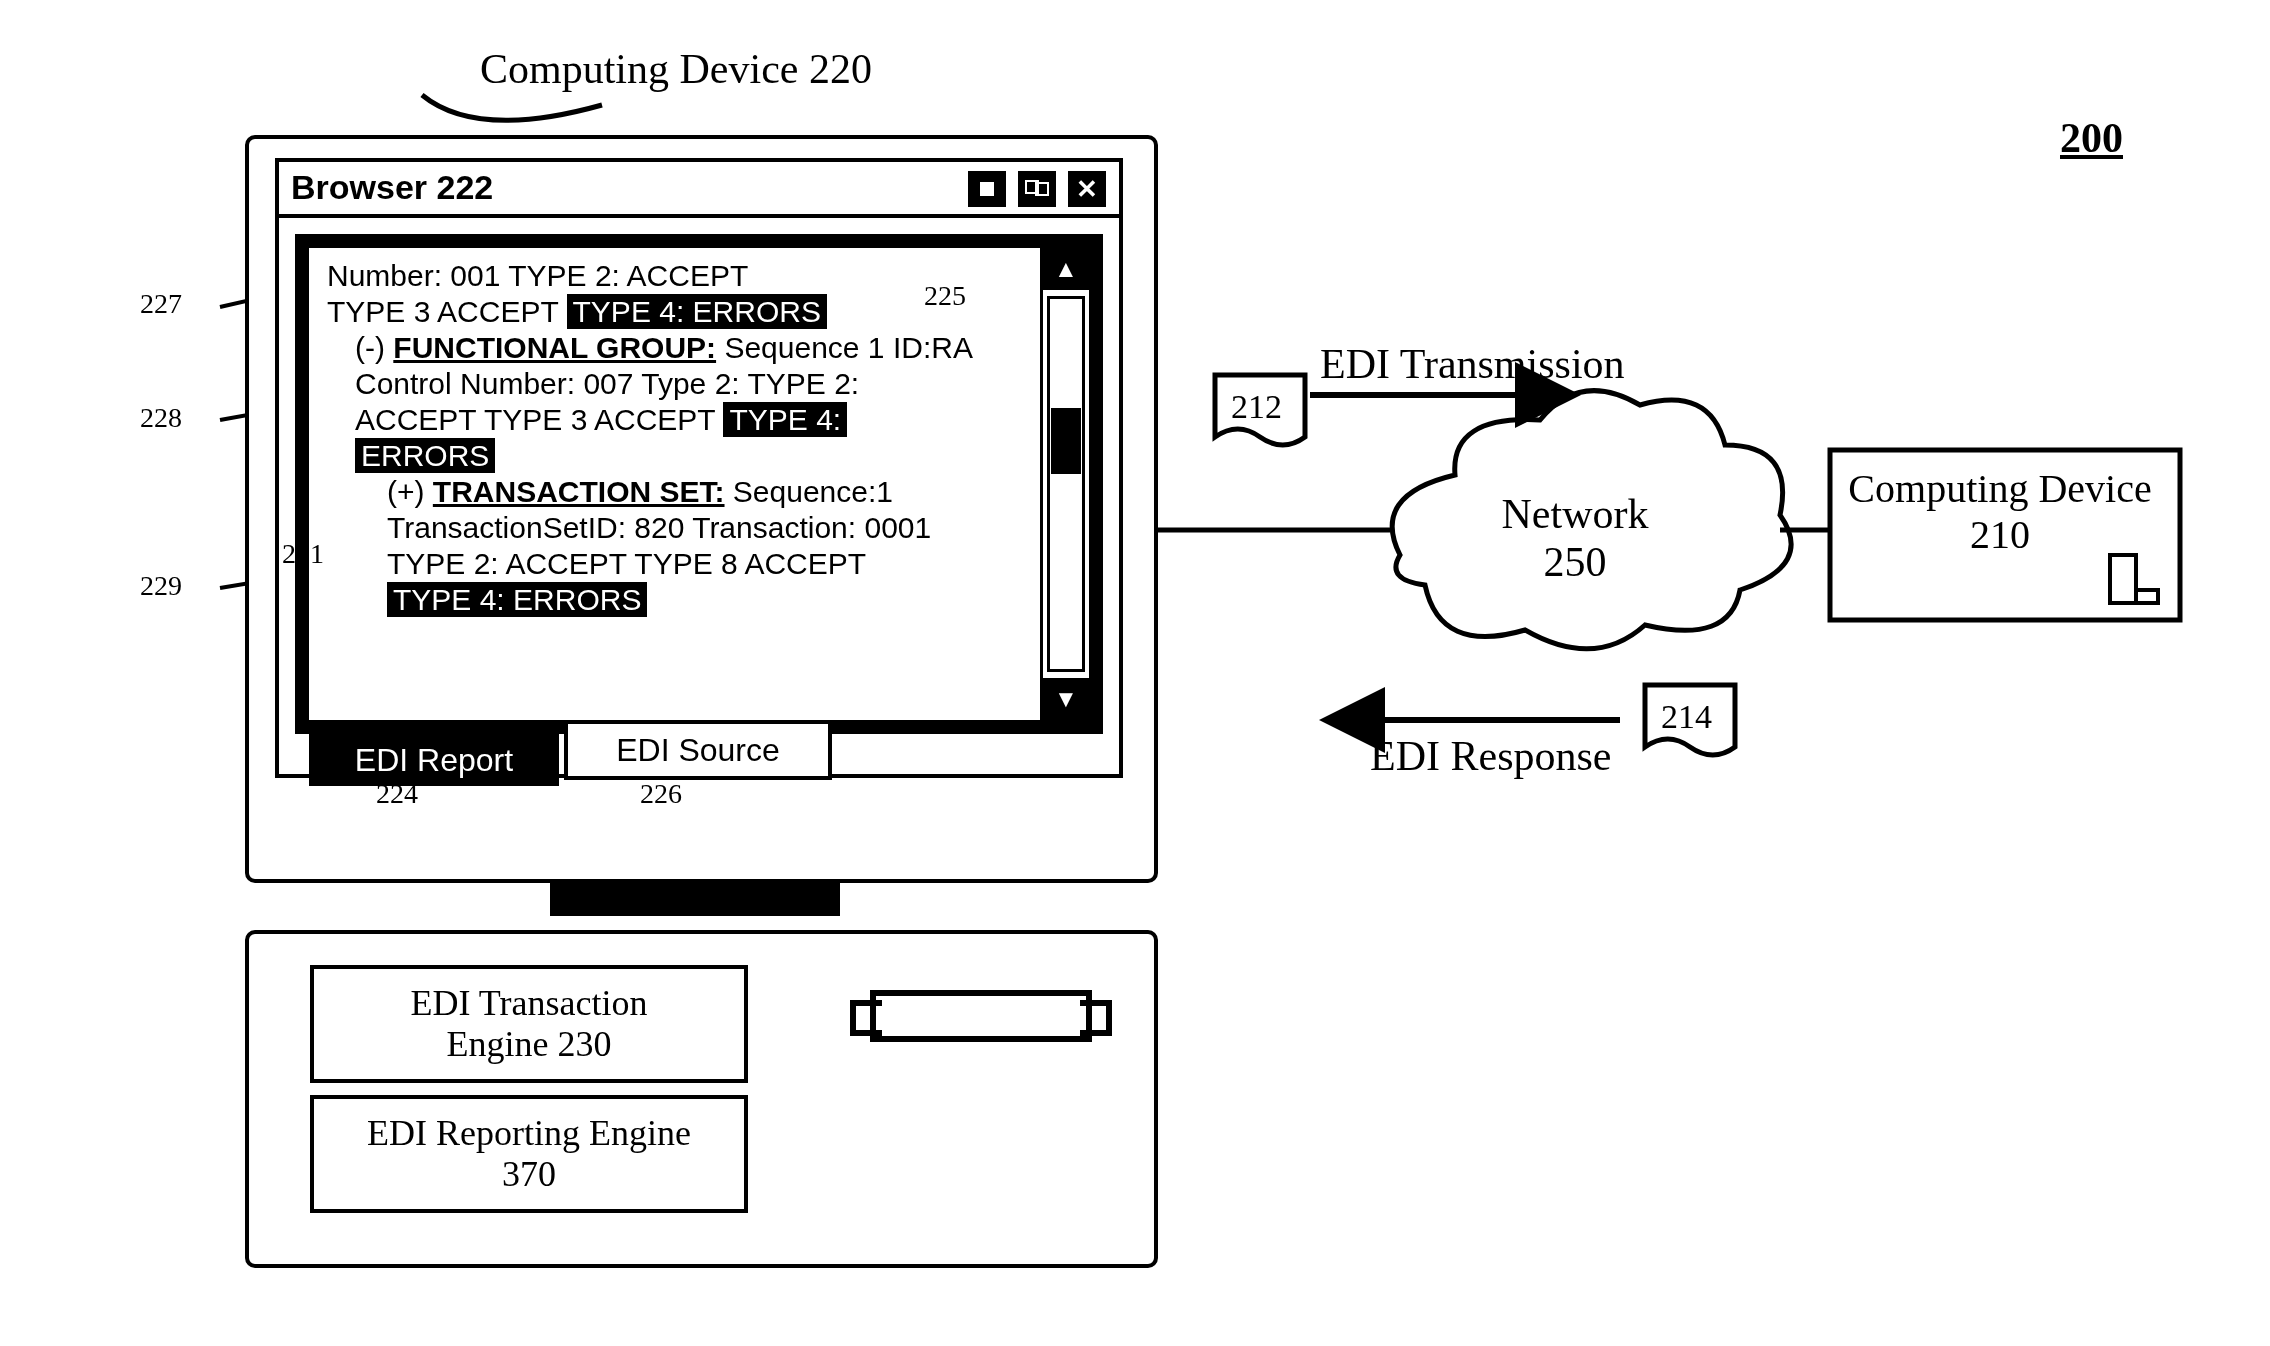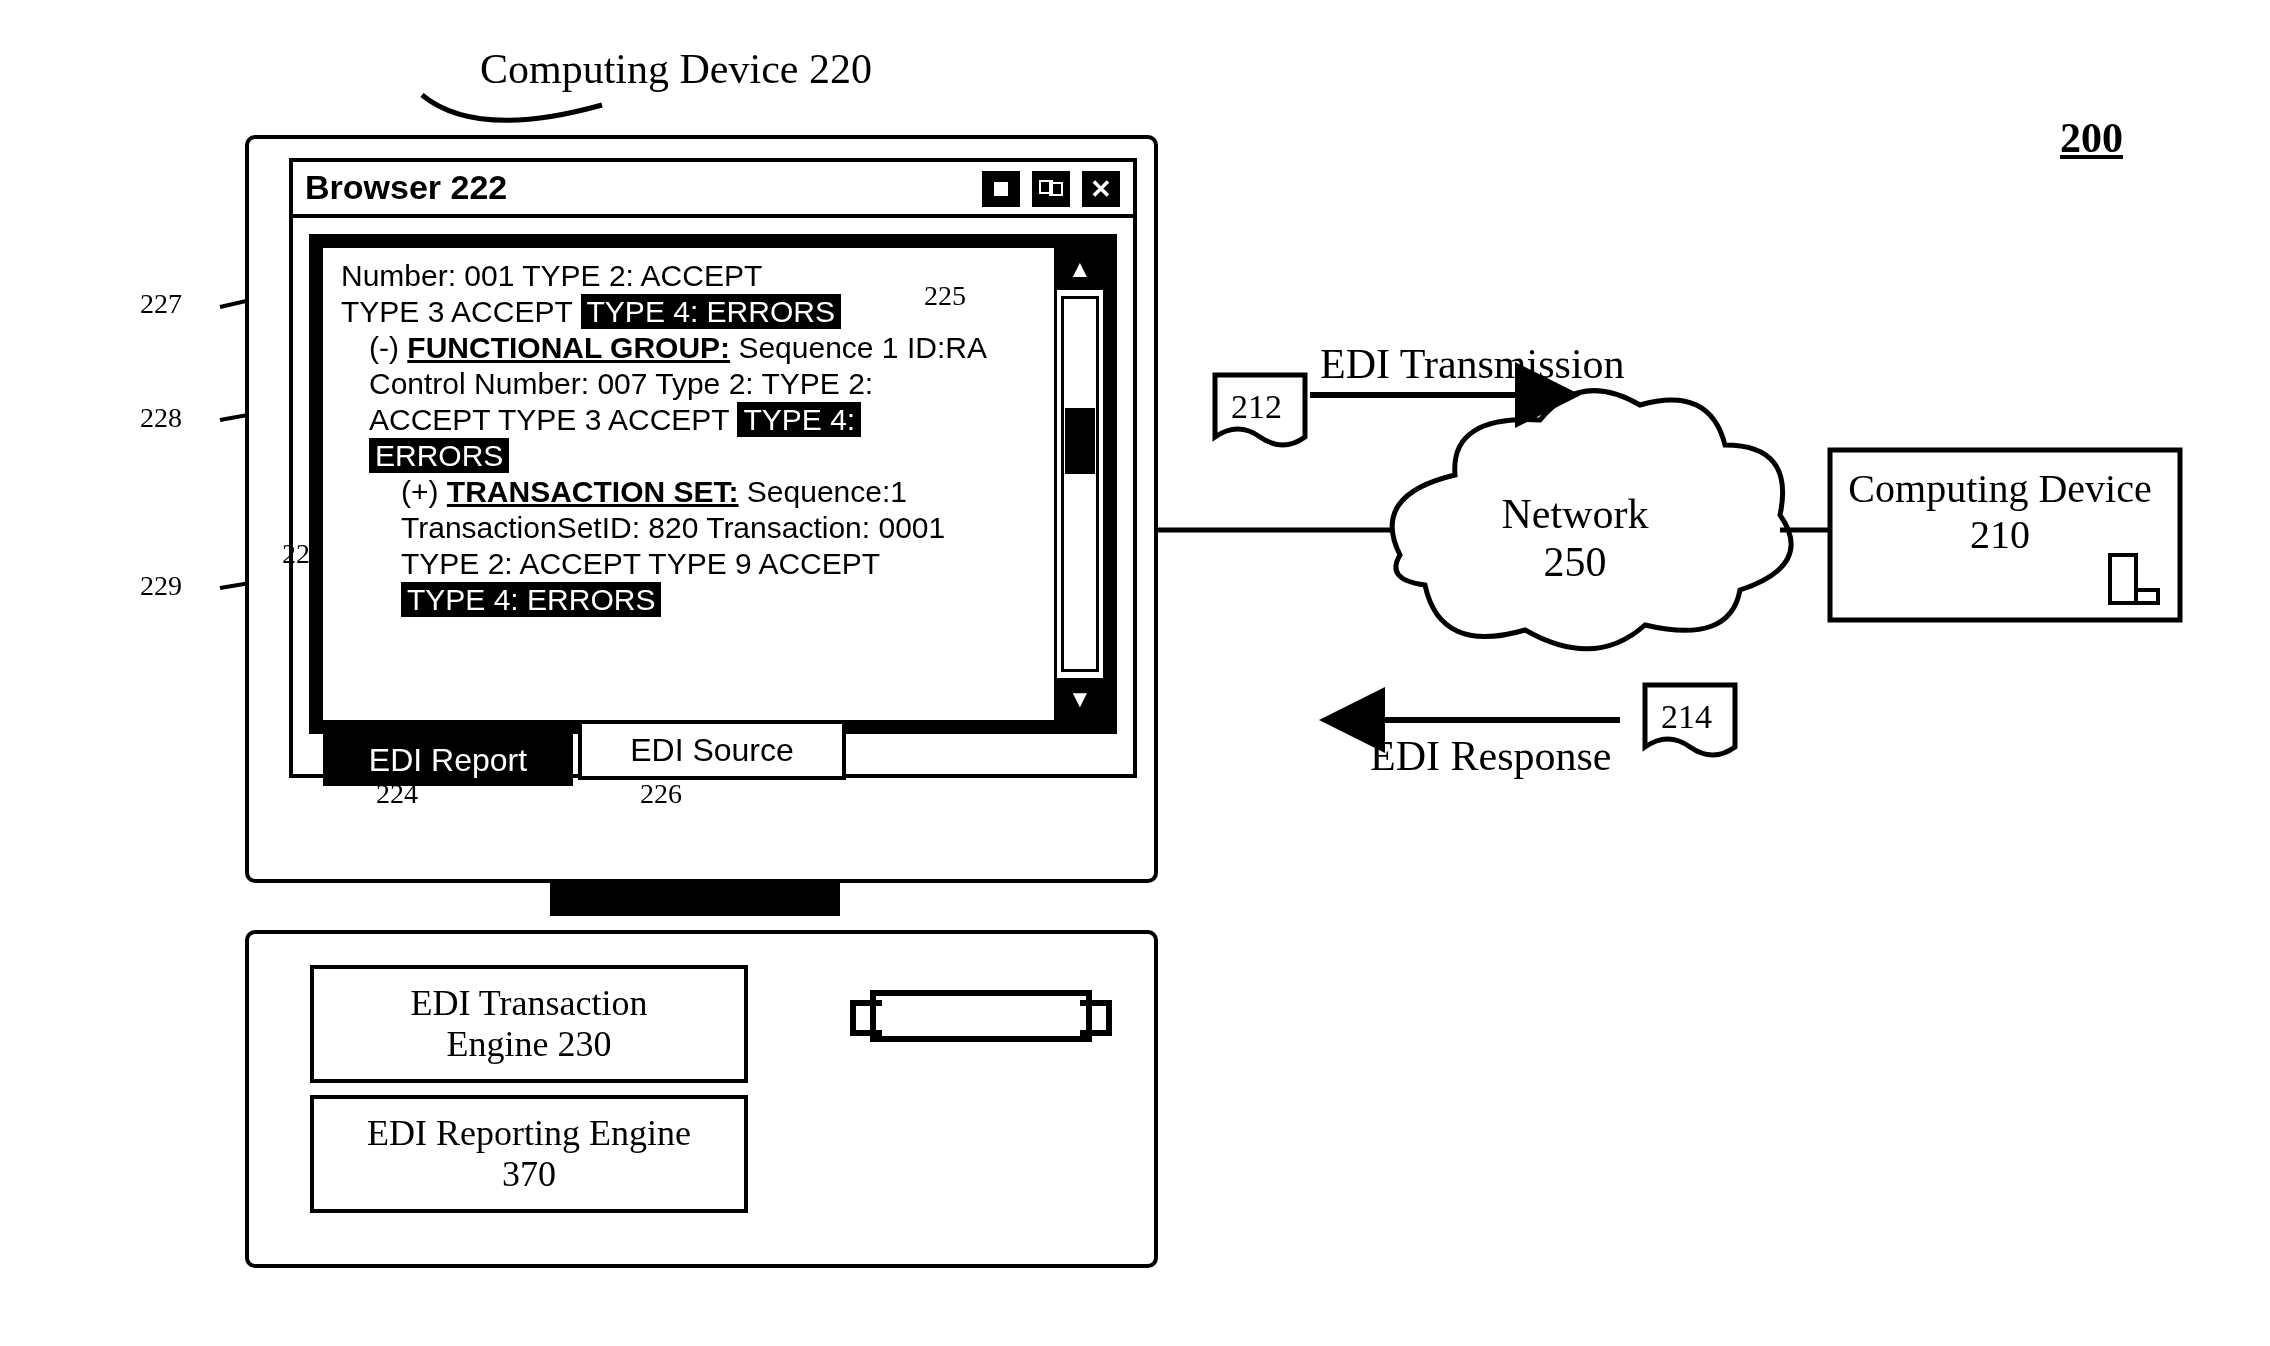--- a/index.html
+++ b/index.html
@@ -1,21 +1,21 @@
 <!DOCTYPE html>
 <html><head>
 <meta charset="utf-8">
 <style>
 html,body{margin:0;padding:0;font-family:"Times New Roman",serif;background:#fff;}
 #stage{position:relative;width:2270px;height:1346px;}
 .abs{position:absolute;}
 .fignum{font-weight:bold;text-decoration:underline;font-size:42px;}
 .callout{font-size:28px;}
 .label{font-size:42px;}
-.panel{border:4px solid #000;background:#fff;margin-left:14px;}
+.panel{border:4px solid #000;background:#fff;}
 .round{border:4px solid #000;border-radius:10px;background:#fff;}
 .box{border:4px solid #000;background:#fff;display:flex;align-items:center;justify-content:center;}
 .ctext{text-align:center;line-height:1.15;}
 .winbtn{width:38px;height:36px;border:3px solid #fff;display:flex;align-items:center;justify-content:center;}
 .winbtns{position:absolute;right:10px;top:6px;display:flex;gap:6px;}
 .content{position:absolute;left:16px;right:16px;top:72px;height:472px;border:14px solid #000;background:#fff;overflow:hidden;}
 .textarea{position:absolute;left:0;top:0;height:100%;right:48px;padding:10px 14px 10px 18px;font-size:30px;font-family:Arial,Helvetica,sans-serif;line-height:1.2;}
 .textarea .hdr{font-weight:bold;text-decoration:underline;}
 .textarea .hl{background:#000;color:#fff;padding:1px 6px;}
 .ind1{margin-left:28px;}
@@ -101,21 +101,21 @@
   <div class="content">
     <div class="textarea">
       <div>Number: 001  TYPE 2: ACCEPT</div>
       <div><span>TYPE 3 ACCEPT </span><span class="hl">TYPE 4: ERRORS</span></div>
       <div class="ind1">(-) <span class="hdr">FUNCTIONAL GROUP:</span><span> Sequence 1 ID:RA</span></div>
       <div class="ind1">Control Number: 007 Type 2: TYPE 2:</div>
       <div class="ind1"><span>ACCEPT TYPE 3 ACCEPT  </span><span class="hl">TYPE 4:</span></div>
       <div class="ind1"><span class="hl">ERRORS</span></div>
       <div class="ind2">(+) <span class="hdr">TRANSACTION SET:</span><span> Sequence:1</span></div>
       <div class="ind2">TransactionSetID: 820  Transaction: 0001</div>
-      <div class="ind2">TYPE 2: ACCEPT TYPE 9 ACCEPT</div>
+      <div class="ind2">TYPE 2: ACCEPT TYPE 8 ACCEPT</div>
       <div class="ind2"><span class="hl">TYPE 4: ERRORS</span></div>
     </div>
     <div class="scrollbar">
       <div class="sarrow" style="top:0;">▲</div>
       <div class="strack"></div>
       <div class="sthumb"></div>
       <div class="sarrow" style="bottom:0;">▼</div>
     </div>
   </div>
 

